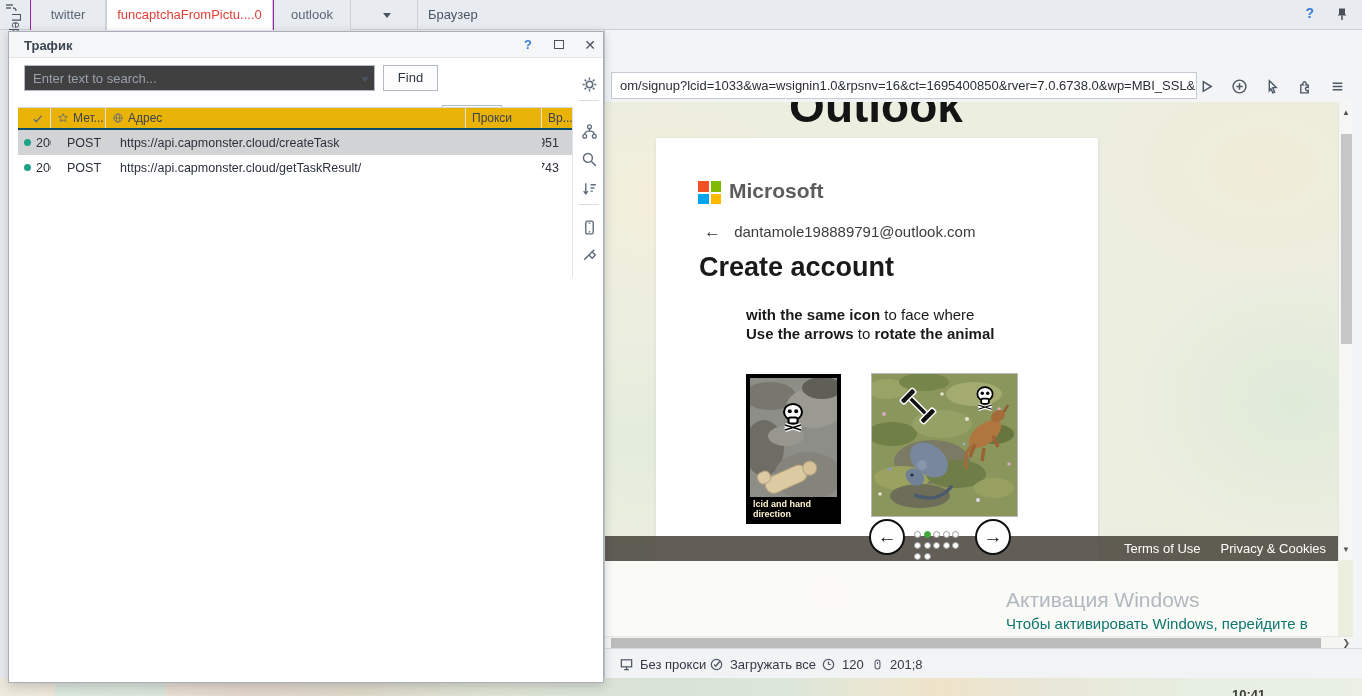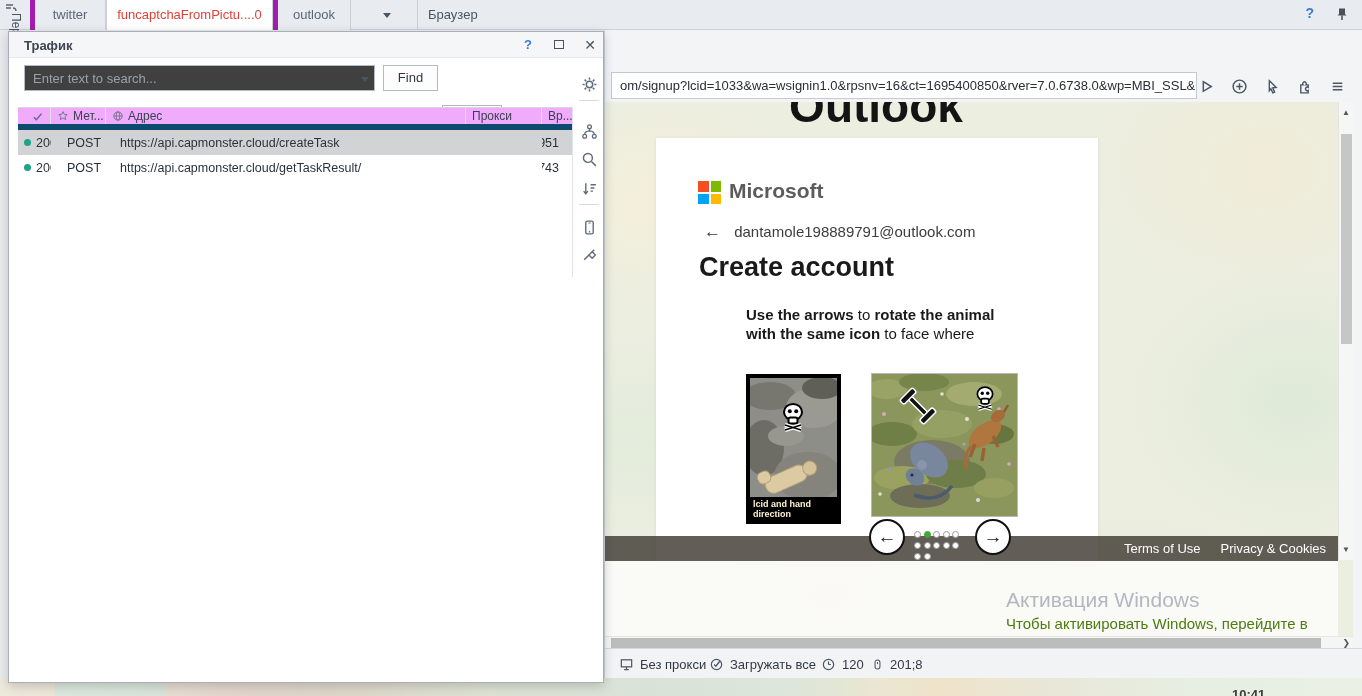--- a/index.html
+++ b/index.html
@@ -4,21 +4,21 @@
 <style>
   * { margin:0; padding:0; box-sizing:border-box; }
   html,body { width:1362px; height:696px; overflow:hidden; }
   body { font-family:"Liberation Sans","DejaVu Sans",sans-serif; background:#e9ebee; position:relative; }
   .abs { position:absolute; }
 
   
   .tabstrip { left:0; top:0; width:1362px; height:30px; background:#e8ebef; border-bottom:1px solid #ccd1d8; z-index:1; }
   .vtab { left:0; top:0; width:27px; height:30px; overflow:visible; }
   .vtab-label { position:absolute; left:23px; top:13px; transform:rotate(90deg); transform-origin:0 0; font-size:12px; color:#4c5663; white-space:nowrap; }
-  .tab { position:absolute; top:0; height:30px; line-height:29px; text-align:center; font-size:13px; color:#5b6675; background:#e8ebef; border-right:1px solid #ccd1d8; border-left:5px solid #a21caf; cursor:default; }
+  .tab { position:absolute; top:0; height:30px; line-height:29px; text-align:center; font-size:13px; color:#5b6675; background:#e8ebef; border-right:1px solid #ccd1d8; border-left:1px solid #a21caf; cursor:default; }
   .tab.active { background:#ffffff; color:#e04038; border-left:1px solid #ccd1d8; }
   .tab-drop { position:absolute; top:0; left:351px; width:64px; height:30px; }
   .caret { position:absolute; left:32px; top:13px; width:0; height:0; border-left:4px solid transparent; border-right:4px solid transparent; border-top:5px solid #4a5462; }
   .bheader { position:absolute; top:0; left:417px; right:0; height:30px; border-left:1px solid #ccd1d8; }
   .bheader-label { position:absolute; left:10px; top:0; line-height:29px; font-size:13px; color:#4a5563; }
   .top-help { position:absolute; right:48px; top:5px; font-size:14px; font-weight:bold; color:#3a7bd5; }
   .top-pin { position:absolute; right:14px; top:7px; }
 
   
   .twin { left:8px; top:31px; width:596px; height:652px; background:#fff; border:1px solid #a9aeb8; box-shadow:0 3px 10px rgba(40,45,55,.22); z-index:5; }
@@ -29,21 +29,21 @@
   .twc-max { left:541px; }
   .twc-max span { display:inline-block; width:10px; height:9px; border:1.5px solid #4a525e; margin-top:4px; }
   .twc-close { left:572px; font-size:14px; }
   .combo { position:absolute; left:15px; top:33px; width:351px; height:26px; background:#404040; border:1px solid #b4bac4; }
   .combo .ph { position:absolute; left:8px; top:5px; font-size:13px; color:#9aa1ac; }
   .combo .caret { left:336px; top:11px; }
   .btn { position:absolute; top:33px; height:26px; background:#fdfdfe; border:1px solid #b4bac4; font-size:13px; color:#2f3742; text-align:center; line-height:24px; cursor:default; }
   .btn-find { left:374px; width:55px; }
   .btn-clear { left:433px; width:60px;margin-top:40px; }
 
-  .thead { position:absolute; left:9px; top:75px; width:555px; height:23px; display:flex; background:#f0abfc; border-top:1px solid #d4d8de; border-bottom:6px solid #0c4a6e; }
+  .thead { position:absolute; left:9px; top:75px; width:555px; height:23px; display:flex; background:#eab308; border-top:1px solid #d4d8de; border-bottom:2px solid #0c4a6e; }
   .th { height:100%; border-right:1px solid #dfe2e7; font-size:12px; color:#3a424e; display:flex; align-items:center; gap:4px; padding-left:6px; overflow:hidden; }
   .th:last-child { border-right:none; }
   .trow { position:absolute; left:9px; width:555px; height:25px; display:flex; font-size:12.5px; color:#2b313b; align-items:center; background:#fff; }
   .trow.sel { background:#d2d3d5; }
   .tc { height:100%; display:flex; align-items:center; padding-left:6px; overflow:hidden; white-space:nowrap; }
   .dot200 { width:7px; height:7px; border-radius:50%; background:#1fa287; margin-right:5px; flex:0 0 auto; }
   .tc-time { justify-content:flex-end; padding-right:14px; }
   .ttool-div { position:absolute; left:563px; top:75px; width:1px; height:170px; background:#e0e3e8; }
   .tico { position:absolute; left:569px; width:22px; height:22px; display:flex; align-items:center; justify-content:center; cursor:default; }
   .tico-sep { position:absolute; left:570px; width:20px; height:1px; background:#d8dce2; }
@@ -83,21 +83,21 @@
   .darkbar span { color:#fff; font-size:13px; }
   .lightwash { position:absolute; left:0; top:459px; width:733px; height:75px; background:rgba(251,251,249,.92); }
 
   .nav-arrow { position:absolute; width:36px; height:36px; border:2.5px solid #111; border-radius:50%; background:#fff; text-align:center; line-height:31px; font-size:19px; font-weight:bold; color:#111; cursor:default; }
   .dots { position:absolute; left:309px; top:422px; }
   .dotrow { height:11px; }
   .dot { display:inline-block; width:7px; height:7px; border:1.5px solid #9a9a9a; border-radius:50%; background:#fff; margin-right:2.5px; }
   .dot-active { background:#3ea838; border-color:#3ea838; }
 
   .wm-title { position:absolute; left:401px; top:486px; font-size:21px; color:#b2b8c0; }
-  .wm-l2 { position:absolute; left:401px; top:513px; font-size:15px; color:#4d7c0f; }
+  .wm-l2 { position:absolute; left:401px; top:513px; font-size:15px; color:#0f766e; }
   .wm-l3 { position:absolute; left:401px; top:534px; font-size:15px; color:#c2c7ce; }
 
   .hscroll { position:absolute; left:0; top:534px; width:748px; height:14px; background:#f5f5f3; border-top:1px solid #e6e6e4; }
   .hthumb { position:absolute; left:6px; top:1px; width:710px; height:12px; background:#bcbcbc; }
   .harrow { position:absolute; right:3px; top:1px; font-size:9px; color:#555; }
   .vscroll { position:absolute; left:733px; top:0; width:15px; height:458px; background:#f6f6f4; border-left:1px solid #e4e4e2; }
   .vthumb { position:absolute; left:2px; top:32px; width:11px; height:210px; background:#c6c6c6; }
   .varrow { position:absolute; left:3px; font-size:8px; color:#555; }
 
   .statusbar { position:absolute; left:0; top:618px; width:758px; height:30px; background:#f1f3f5; border-top:1px solid #d6dade; }
@@ -190,22 +190,22 @@
     <div class="ms-name">Microsoft</div>
 
     <div class="back-row">
       <span class="back-glyph">←</span>
       <span>dantamole198889791@outlook.com</span>
     </div>
 
     <div class="h1">Create account</div>
 
     <div class="instr">
+      <div><b>with the same icon</b><span> to face where</span></div>
       <div><b>Use the arrows</b><span> to </span><b>rotate the animal</b></div>
-      <div><b>with the same icon</b><span> to face where</span></div>
     </div>
 
     <div class="cap-left">
       <svg width="87" height="142" viewBox="0 0 87 142">
         <rect width="87" height="142" fill="#8e8e88"></rect>
         <ellipse cx="20" cy="18" rx="26" ry="14" fill="#77776f"></ellipse>
         <ellipse cx="64" cy="30" rx="28" ry="20" fill="#9a9a92"></ellipse>
         <ellipse cx="14" cy="70" rx="20" ry="28" fill="#6d6d66"></ellipse>
         <ellipse cx="58" cy="98" rx="34" ry="24" fill="#84847c"></ellipse>
         <ellipse cx="72" cy="10" rx="20" ry="11" fill="#5f5f58"></ellipse>

